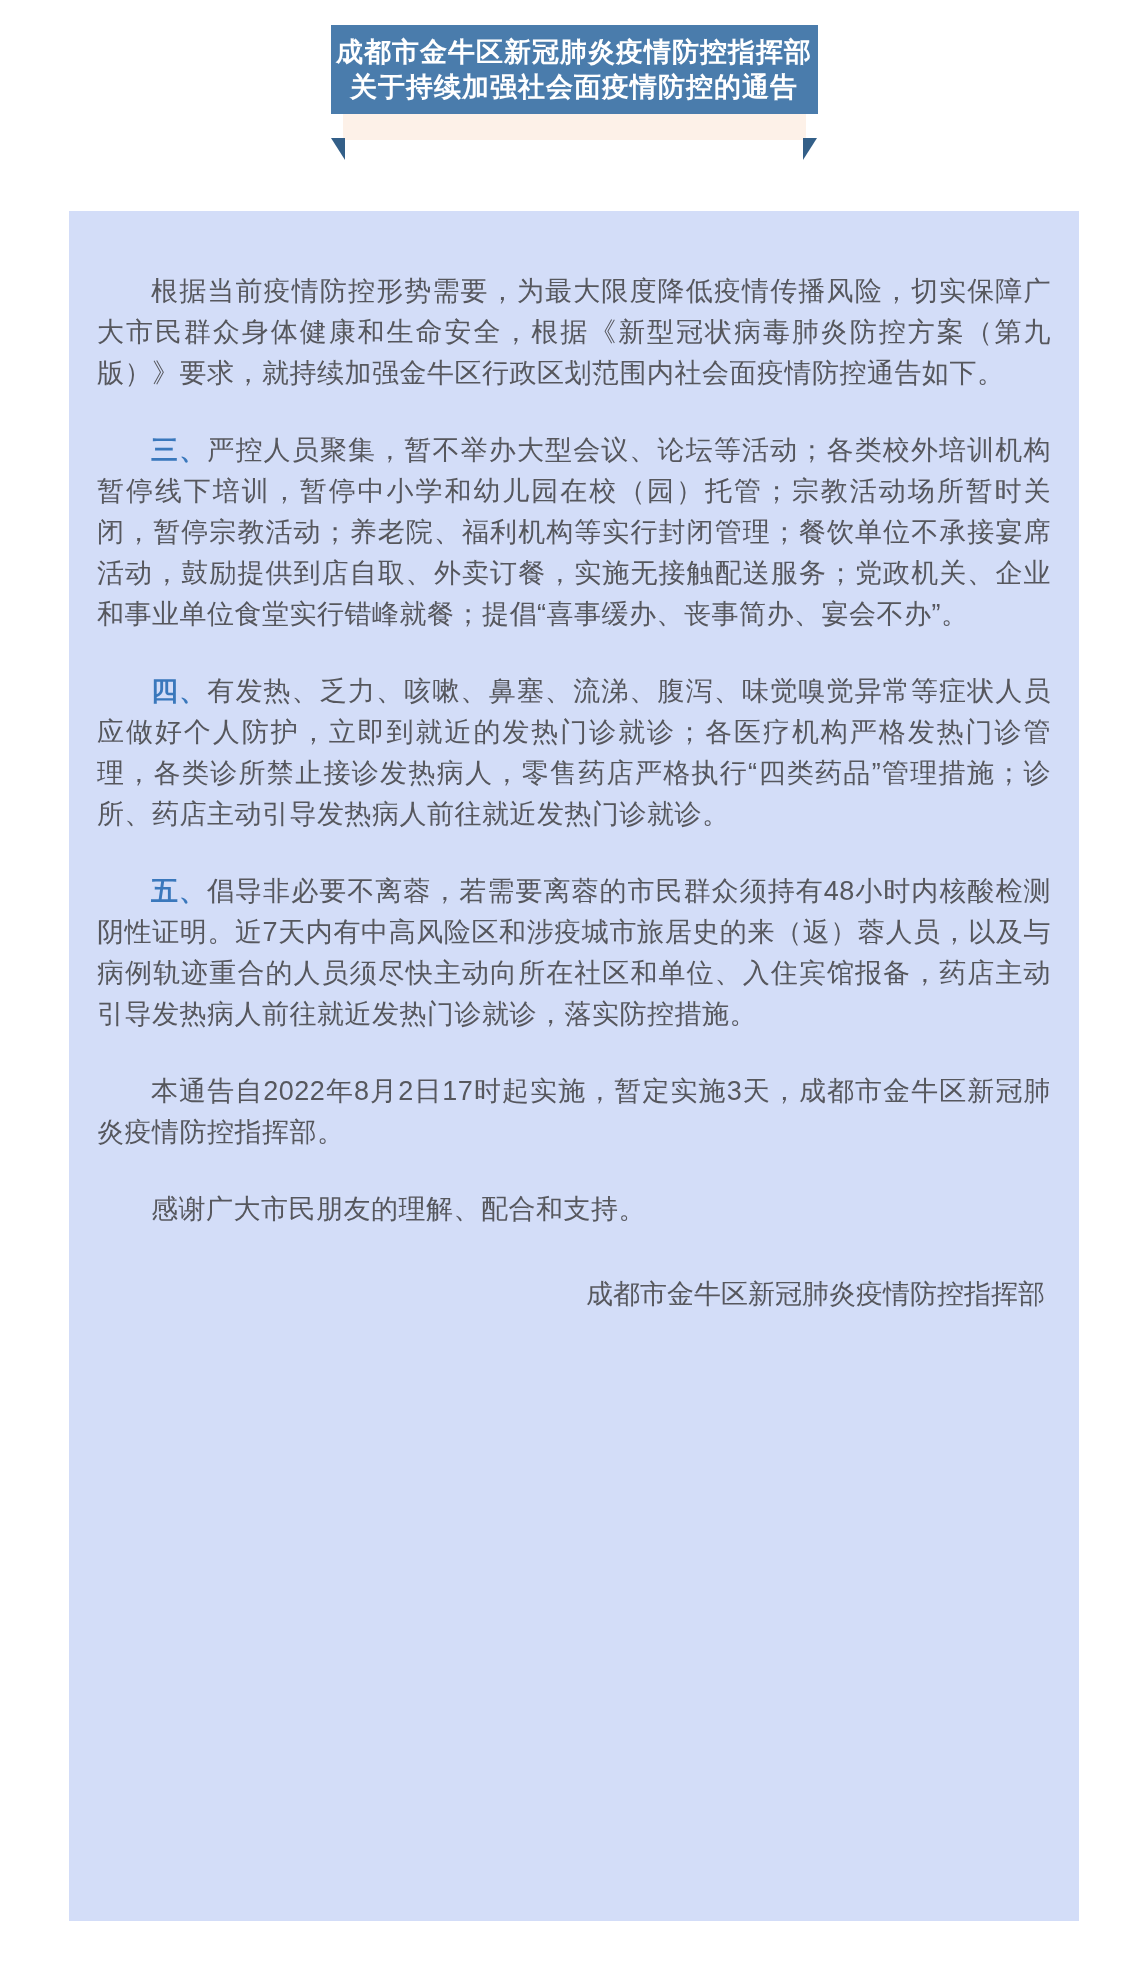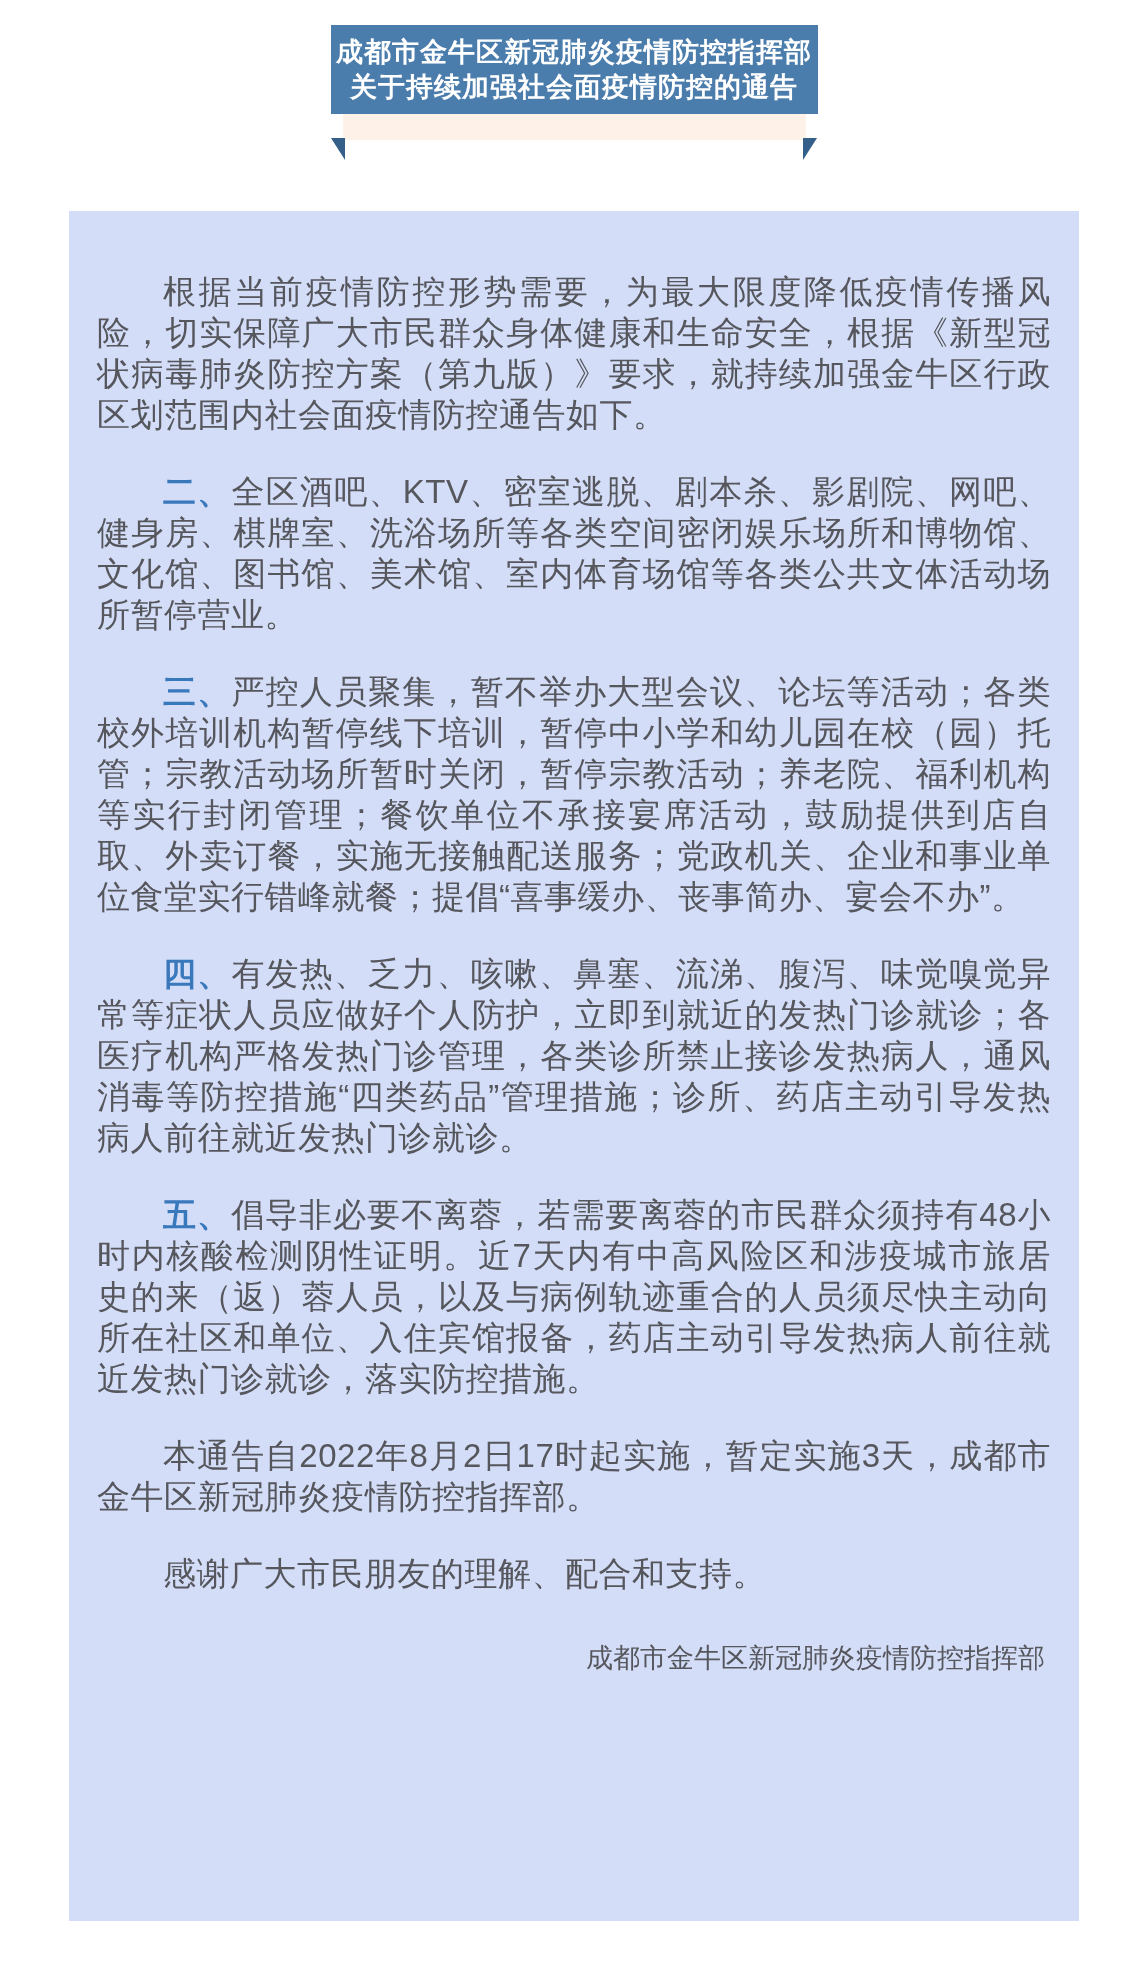--- a/index.html
+++ b/index.html
@@ -66,21 +66,21 @@
   .content {
     width: 1010px;
     min-height: 1710px;
     margin: 44px auto 25px;
     background: #d3ddf8;
     box-sizing: border-box;
     padding: 60px 28px 38px;
   }
   .para {
     margin: 0 0 36px 0;
-    font-size: 33px;
+    font-size: 27px;
     line-height: 41px;
     color: #56575d;
     text-align: justify;
     text-indent: 2em;
     letter-spacing: 0.5px;
   }
   .snum {
     color: #3a78bc;
     font-weight: bold;
   }
@@ -111,30 +111,27 @@
     <div class="ribbon-strip"></div>
   </header>
 
   <main class="content">
 
     <p class="para">
       <span>根据当前疫情防控形势需要，为最大限度降低疫情传播风险，切实保障广大市民群众身体健康和生命安全，根据《新型冠状病毒肺炎防控方案（第九版）》要求，就持续加强金牛区行政区划范围内社会面疫情防控通告如下。</span>
     </p>
 
 
-    <p class="para">
-      <span class="snum">二、</span><span>全区酒吧、KTV、密室逃脱、剧本杀、影剧院、网吧、健身房、棋牌室、洗浴场所等各类空间密闭娱乐场所和博物馆、文化馆、图书馆、美术馆、室内体育场馆等各类公共文体活动场所暂停营业。</span>
-    </p>
 
     <p class="para">
       <span class="snum">三、</span><span>严控人员聚集，暂不举办大型会议、论坛等活动；各类校外培训机构暂停线下培训，暂停中小学和幼儿园在校（园）托管；宗教活动场所暂时关闭，暂停宗教活动；养老院、福利机构等实行封闭管理；餐饮单位不承接宴席活动，鼓励提供到店自取、外卖订餐，实施无接触配送服务；党政机关、企业和事业单位食堂实行错峰就餐；提倡“喜事缓办、丧事简办、宴会不办”。</span>
     </p>
 
     <p class="para">
-      <span class="snum">四、</span><span>有发热、乏力、咳嗽、鼻塞、流涕、腹泻、味觉嗅觉异常等症状人员应做好个人防护，立即到就近的发热门诊就诊；各医疗机构严格发热门诊管理，各类诊所禁止接诊发热病人，通风消毒等防控措施“四类药品”管理措施；诊所、药店主动引导发热病人前往就近发热门诊就诊。</span>
+      <span class="snum">四、</span><span>有发热、乏力、咳嗽、鼻塞、流涕、腹泻、味觉嗅觉异常等症状人员应做好个人防护，立即到就近的发热门诊就诊；各医疗机构严格发热门诊管理，各类诊所禁止接诊发热病人，零售药店严格执行“四类药品”管理措施；诊所、药店主动引导发热病人前往就近发热门诊就诊。</span>
     </p>
 
     <p class="para">
       <span class="snum">五、</span><span>倡导非必要不离蓉，若需要离蓉的市民群众须持有48小时内核酸检测阴性证明。近7天内有中高风险区和涉疫城市旅居史的来（返）蓉人员，以及与病例轨迹重合的人员须尽快主动向所在社区和单位、入住宾馆报备，药店主动引导发热病人前往就近发热门诊就诊，落实防控措施。</span>
     </p>
 
 
     <p class="para">
       <span>本通告自2022年8月2日17时起实施，暂定实施3天，成都市金牛区新冠肺炎疫情防控指挥部。</span>
     </p>

